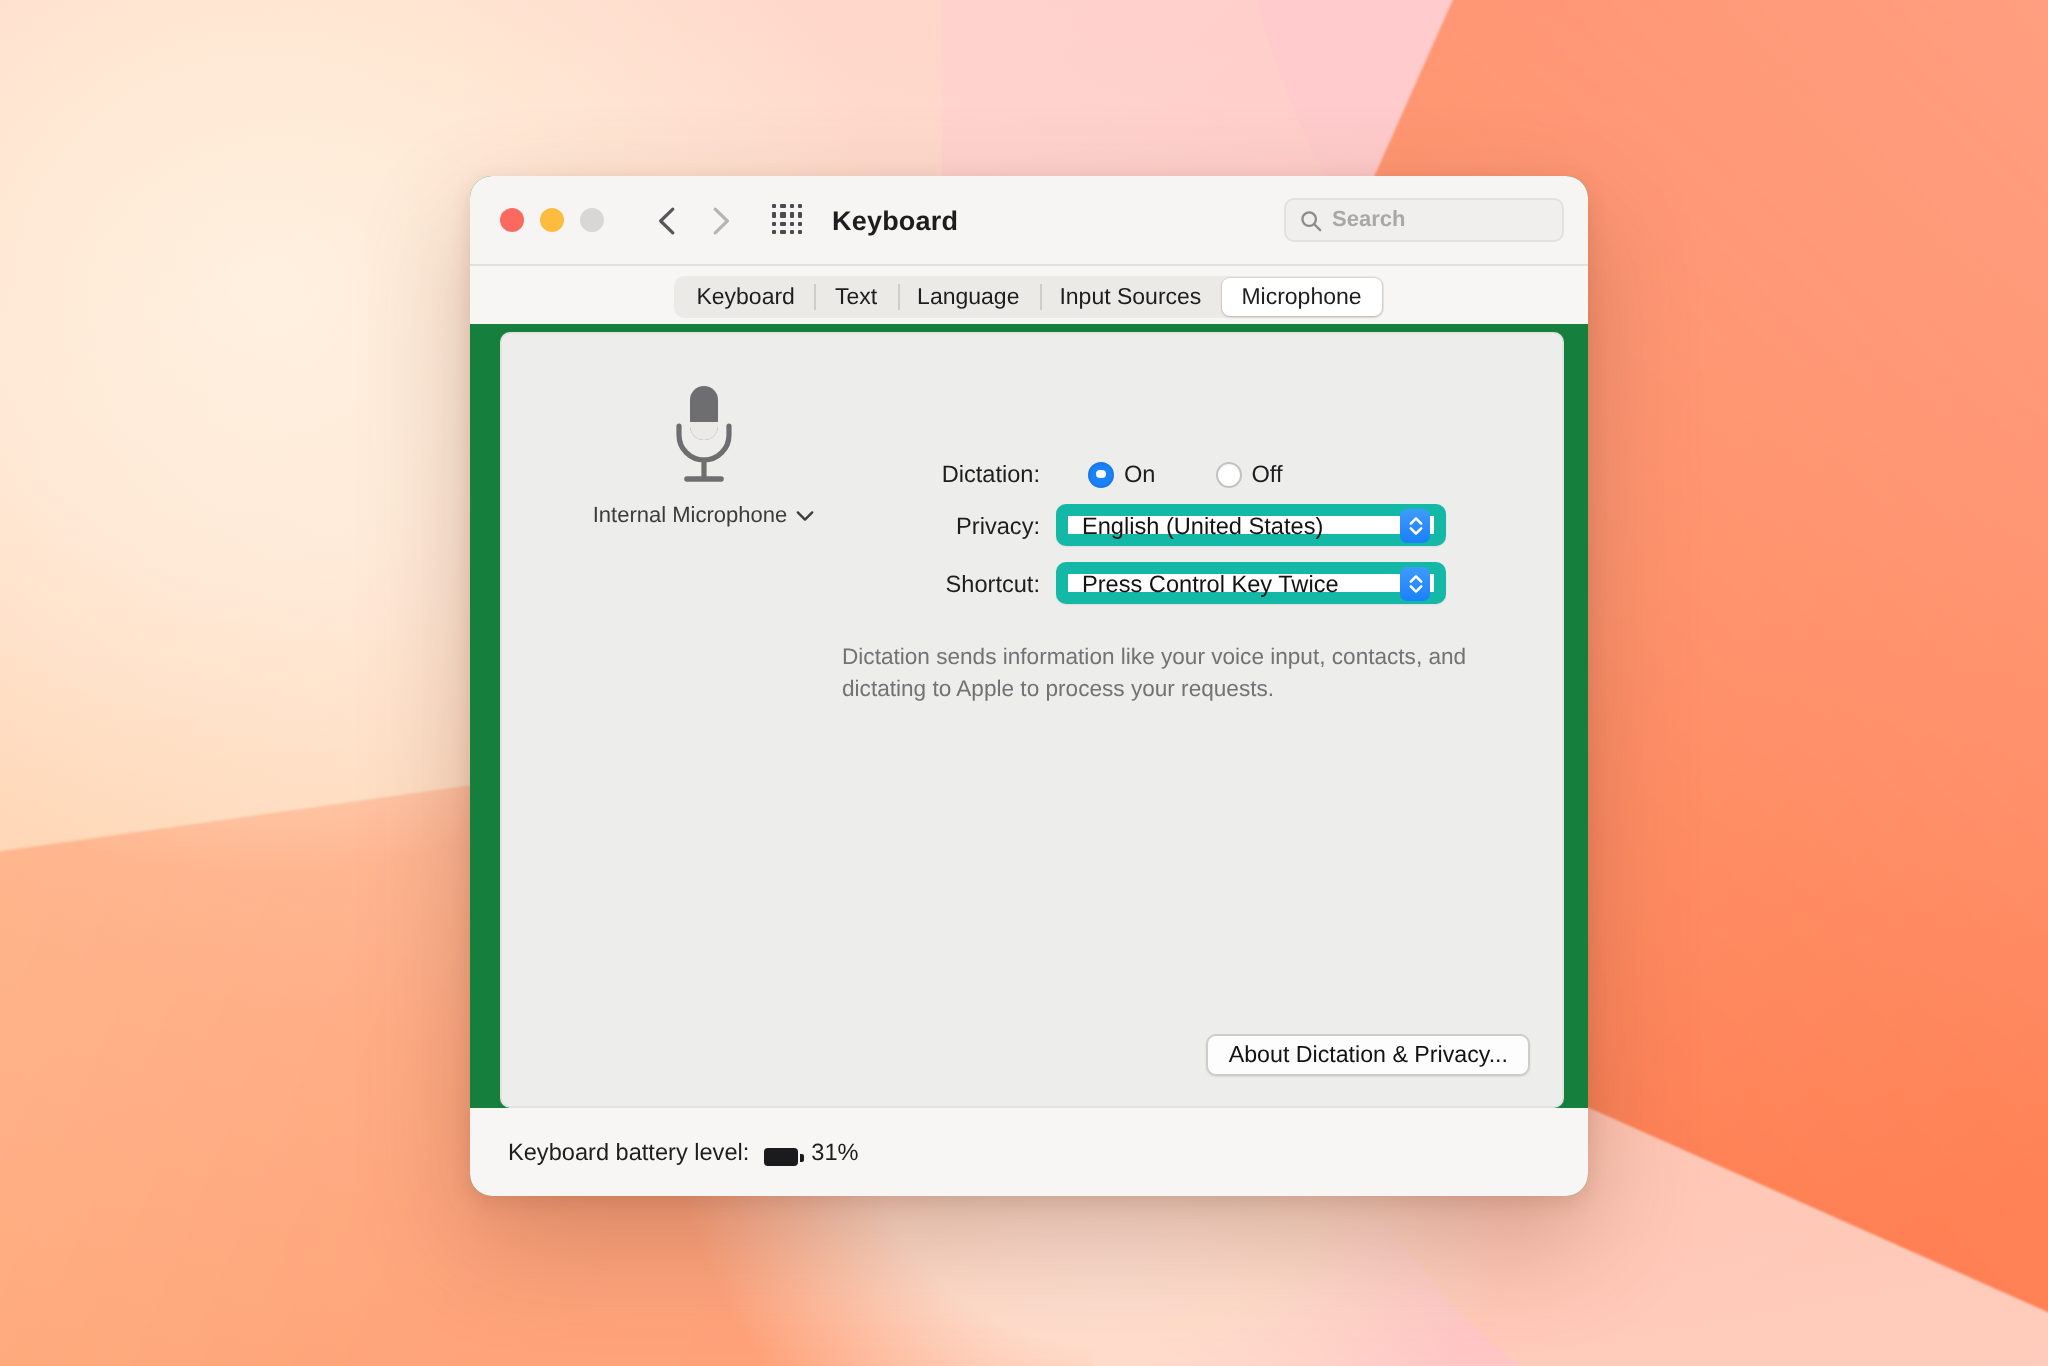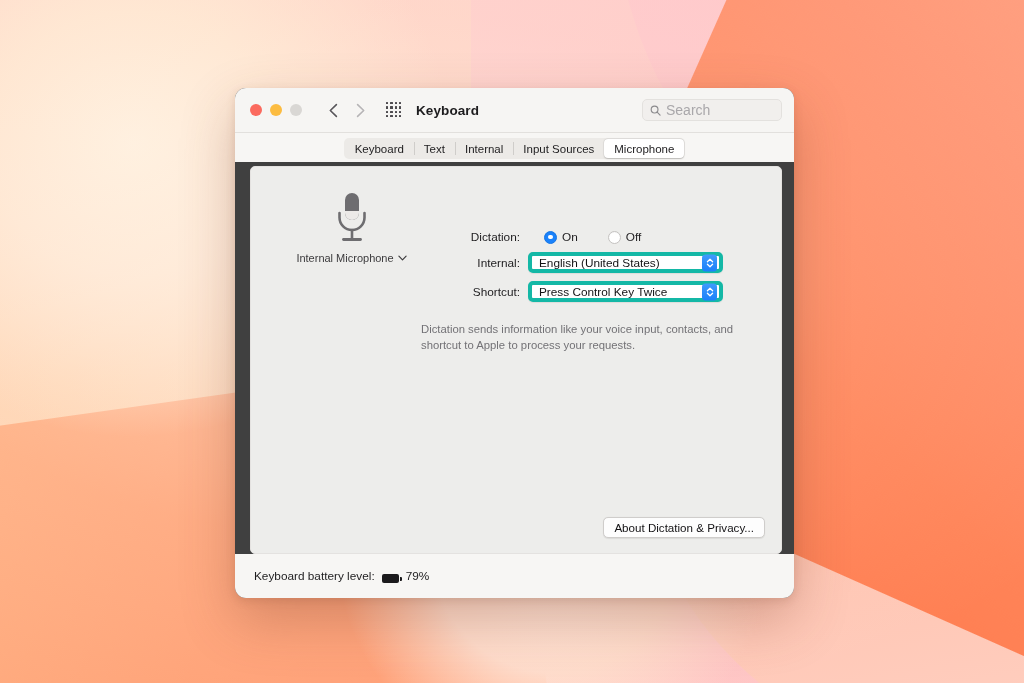--- a/index.html
+++ b/index.html
@@ -82,21 +82,21 @@
     background: radial-gradient(85% 70% at 35% 40%, rgba(255,245,235,0.45) 0%, rgba(255,235,220,0.12) 55%, rgba(255,200,180,0) 100%);
   }
 
   
   #window {
     position: absolute;
     left: 235px;
     top: 88px;
     width: 559px;
     height: 510px;
-    background: #404040;
+    background: #15803d;
     border-radius: 11px;
     box-shadow: 0 22px 54px rgba(120,60,40,0.30), 0 3px 10px rgba(120,60,40,0.16);
     overflow: hidden;
     display: flex;
     flex-direction: column;
   }
 
   
   .titlebar {
     height: 45px;
@@ -146,21 +146,21 @@
     margin-left: auto;
     width: 140px; height: 22px;
     background: #f1efed;
     border: 1px solid #e3e1de;
     border-radius: 5px;
     display: flex; align-items: center;
     padding: 0 7px;
     gap: 5px;
   }
   .search-box .sicon { color: #8b8a8d; display: flex; }
-  .search-ph { font-size: 14px; color: #a9a7aa; }
+  .search-ph { font-size: 11px; color: #a9a7aa; font-weight: bold; }
 
   
   .tabbar {
     flex: 0 0 auto;
     height: 29px;
     display: flex;
     align-items: center;
     justify-content: center;
     background: #f7f6f4;
     padding-top: 2px;
@@ -259,21 +259,21 @@
   }
   .radio.on::after {
     content: "";
     width: 4.6px; height: 4.6px; border-radius: 50%;
     background: #ffffff;
   }
 
   .popup {
     width: 195px; height: 21px;
     background: #ffffff;
-    border: 4px solid #14b8a6;
+    border: 6px solid #14b8a6;
     border-radius: 5px;
     box-shadow: 0 0.5px 1px rgba(0,0,0,0.07);
     display: flex; align-items: center;
     padding-left: 7px;
     position: relative;
     font-size: 11.8px;
     color: #131214;
   }
   .stepper {
     position: absolute;
@@ -418,21 +418,21 @@
           </svg>
         </span>
         <span class="search-ph">Search</span>
       </div>
     </div>
 
     <div class="tabbar">
       <div class="segmented">
         <div class="seg">Keyboard</div>
         <div class="seg">Text</div>
-        <div class="seg">Internal</div>
+        <div class="seg">Language</div>
         <div class="seg">Input Sources</div>
         <div class="seg active">Microphone</div>
       </div>
     </div>
 
     <div class="panel">
 
       <div class="mic-block">
         <svg class="mic-svg" width="48" height="56" viewBox="0 0 48 56">
           <defs>
@@ -467,21 +467,21 @@
               <span>On</span>
             </label>
             <label class="radio-item">
               <span class="radio"></span>
               <span>Off</span>
             </label>
           </div>
         </div>
 
         <div class="row">
-          <div class="lbl">Internal:</div>
+          <div class="lbl">Privacy:</div>
           <div class="popup">
             <span>English (United States)</span>
             <span class="stepper">
               <svg width="8" height="11" viewBox="0 0 8 11">
                 <path d="M1.4 4.3 L4 1.7 L6.6 4.3" fill="none" stroke="#ffffff" stroke-width="1.25" stroke-linecap="round" stroke-linejoin="round"></path>
                 <path d="M1.4 6.7 L4 9.3 L6.6 6.7" fill="none" stroke="#ffffff" stroke-width="1.25" stroke-linecap="round" stroke-linejoin="round"></path>
               </svg>
             </span>
           </div>
         </div>
@@ -494,29 +494,29 @@
               <svg width="8" height="11" viewBox="0 0 8 11">
                 <path d="M1.4 4.3 L4 1.7 L6.6 4.3" fill="none" stroke="#ffffff" stroke-width="1.25" stroke-linecap="round" stroke-linejoin="round"></path>
                 <path d="M1.4 6.7 L4 9.3 L6.6 6.7" fill="none" stroke="#ffffff" stroke-width="1.25" stroke-linecap="round" stroke-linejoin="round"></path>
               </svg>
             </span>
           </div>
         </div>
 
       </div>
 
-      <div class="privacy">Dictation sends information like your voice input, contacts, and shortcut to Apple to process your requests.</div>
+      <div class="privacy">Dictation sends information like your voice input, contacts, and dictating to Apple to process your requests.</div>
 
       <div class="about-btn-wrap">
         <button class="btn">About Dictation &amp; Privacy...</button>
       </div>
     </div>
 
     <div class="footer">
       <div class="battery-group">
         <span>Keyboard battery level:</span>
         <span class="battery-icon"></span>
-        <span>79%</span>
+        <span>31%</span>
       </div>
     </div>
 
   </div>
 </div>
 
 </body></html>

